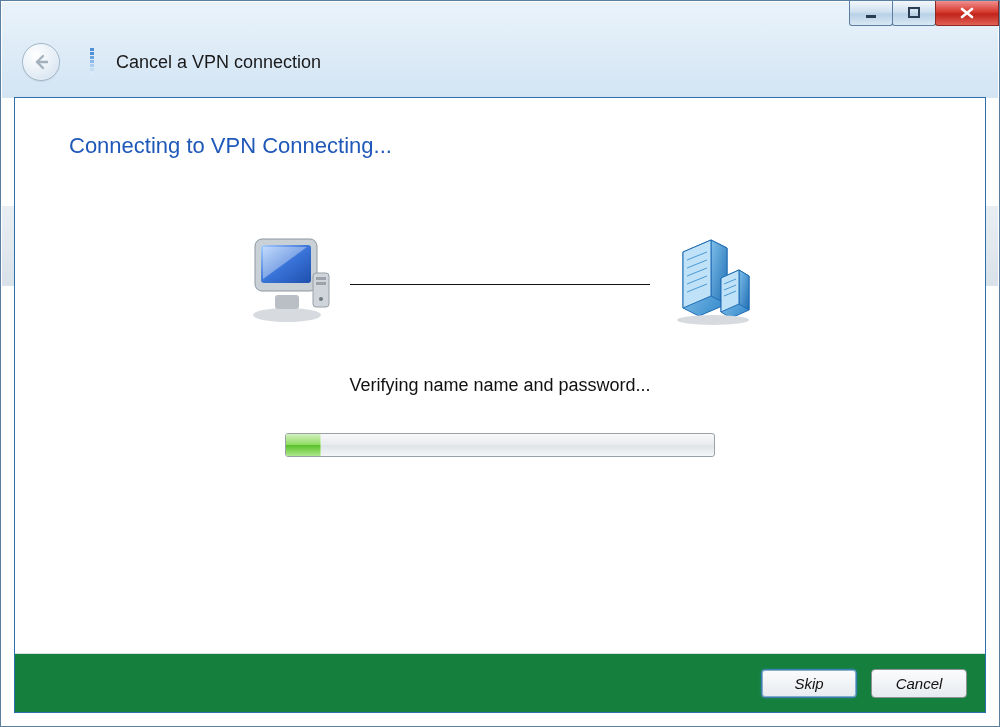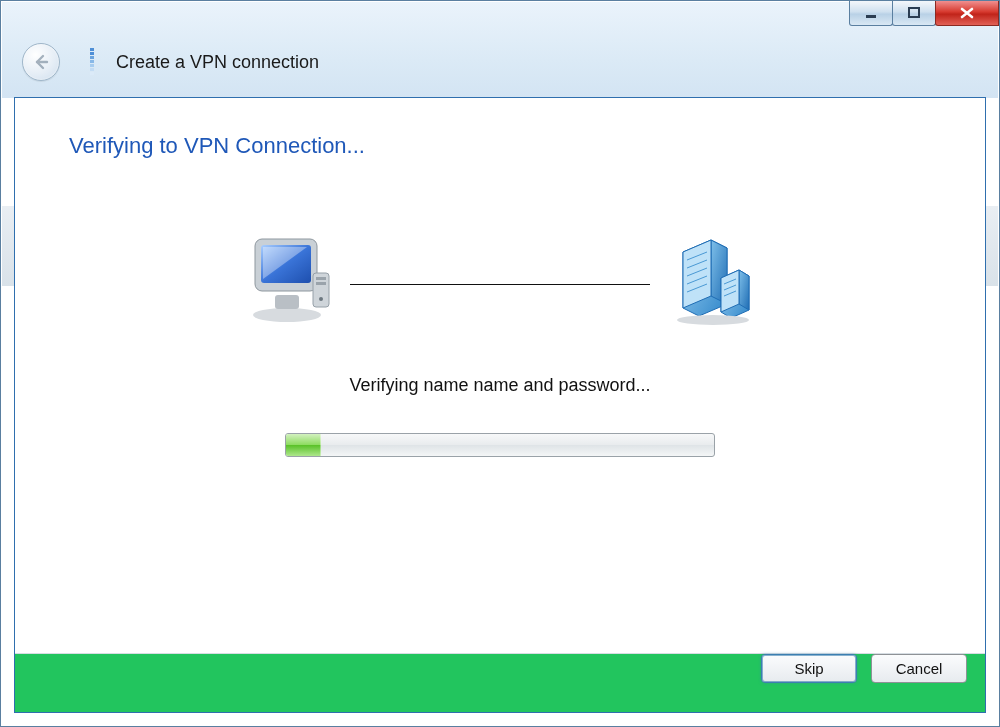--- a/index.html
+++ b/index.html
@@ -185,25 +185,27 @@
     background: linear-gradient(#d3f1bf, #8fdc63 48%, #5bc22a 52%, #aee78c);
     border-right: 1px solid rgba(255,255,255,.4);
   }
 
   
   .button-bar {
     position: absolute;
     left: 0; right: 0; bottom: 0;
     height: 58px;
     border-top: 1px solid #d6dde3;
-    background: #22c55e;
-    display: flex;
+    background: #15803d;
+    display: flex;
+    align-items: center;
     justify-content: flex-end;
     padding-right: 18px;
     gap: 14px;
+    font-style: italic;
   }
   .btn {
     min-width: 96px;
     height: 29px;
     box-sizing: border-box;
     padding: 0 18px;
     border: 1px solid #8e9296;
     border-radius: 4px;
     background: linear-gradient(#fbfcfd, #e7ebef);
     font-size: 15px;
@@ -255,26 +257,26 @@
       <svg width="16" height="30" viewBox="0 0 16 30">
         <rect x="6" y="1" width="4" height="3" fill="#4f8fd6"></rect>
         <rect x="6" y="5" width="4" height="3" fill="#4f8fd6"></rect>
         <rect x="6" y="9" width="4" height="3" fill="#6aa3de"></rect>
         <rect x="6" y="13" width="4" height="3" fill="#88b8e7"></rect>
         <rect x="6" y="17" width="4" height="3" fill="#a7ccef"></rect>
         <rect x="6" y="21" width="4" height="3" fill="#c3dcf4"></rect>
         <rect x="6" y="25" width="4" height="3" fill="#dbeaf8"></rect>
       </svg>
     </div>
-    <div class="hdr-title">Create a VPN connection</div>
+    <div class="hdr-title">Cancel a VPN connection</div>
   </div>
 
   <div class="content-panel">
 
-    <div class="page-heading">Verifying to VPN Connection...</div>
+    <div class="page-heading">Connecting to VPN Connecting...</div>
 
     <div class="illus-row">
       <div class="illus-left">
         <svg width="96" height="90" viewBox="0 0 96 90">
 
           <ellipse cx="46" cy="82" rx="34" ry="7" fill="#d7dbdf"></ellipse>
           <rect x="34" y="62" width="24" height="14" rx="3" fill="#b9bfc5"></rect>
 
           <rect x="14" y="6" width="62" height="52" rx="7" fill="#c9d0d6" stroke="#8e979e" stroke-width="1"></rect>
 

